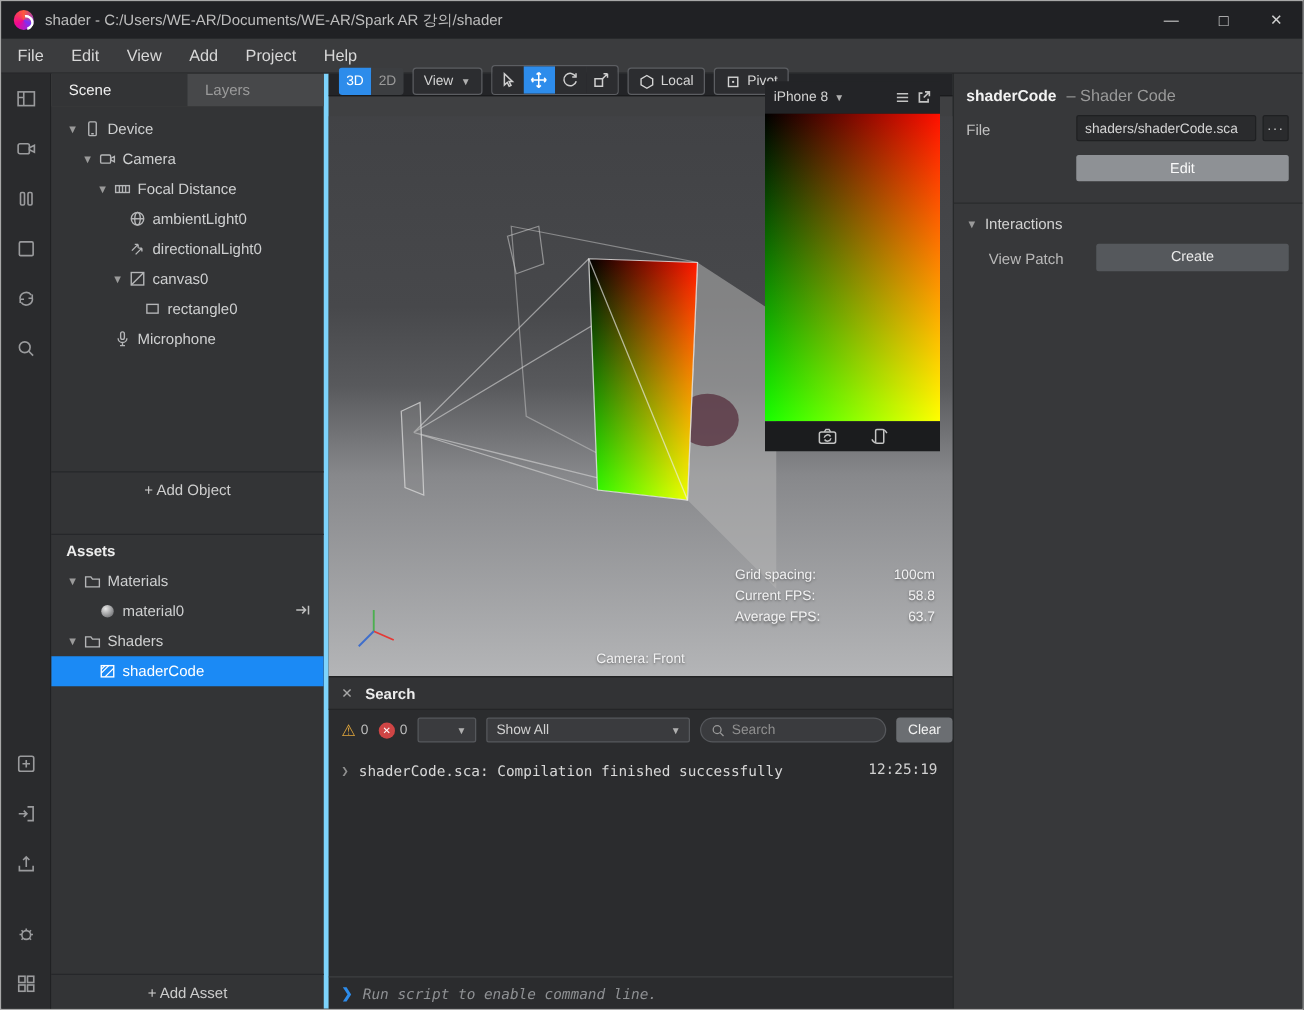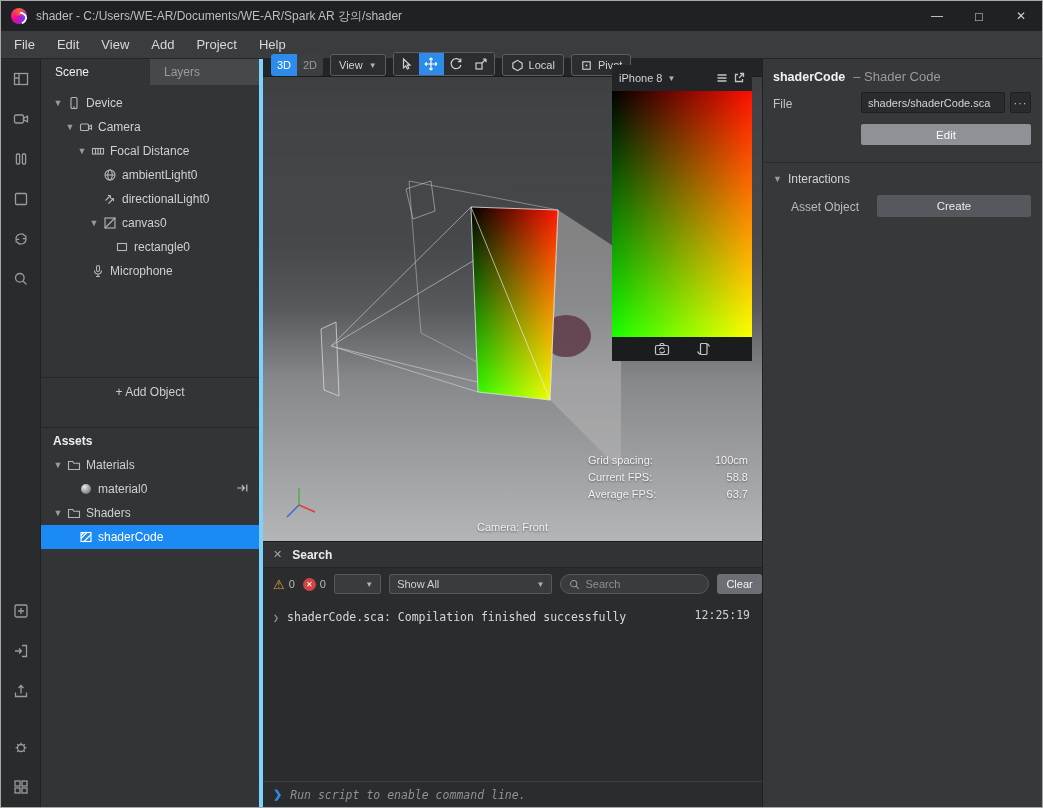--- a/index.html
+++ b/index.html
@@ -363,20 +363,21 @@
           <span class="ticon">
               <svg width="14" height="14" viewBox="0 0 14 14">
                 <rect x="2" y="2.5" width="10" height="9"></rect>
                 <path d="M2 8.5 8 2.5M5 11.5l7-7M2 5.5l3-3"></path>
               </svg>
             </span>
           <span class="tlabel">shaderCode</span>
         </div>
       </div>
 
+      <div class="add-row bottom">+ Add Asset</div>
     </div>
 
     <div class="center">
       <div class="viewport">
 
         <div class="vp-toolbar">
           <div class="seg">
             <div class="seg-btn active">3D</div>
             <div class="seg-btn idle">2D</div>
           </div>
@@ -569,19 +570,19 @@
       </div>
       <div class="edit-row">
         <button class="edit-btn">Edit</button>
       </div>
       <div class="insp-divider"></div>
       <div class="section-row">
         <span class="section-caret">▼</span>
         <span class="section-label">Interactions</span>
       </div>
       <div class="patch-row">
-        <span class="patch-label">Asset Object</span>
+        <span class="patch-label">View Patch</span>
         <button class="create-btn">Create</button>
       </div>
     </div>
 
   </div>
 </div>
 
 </body></html>

